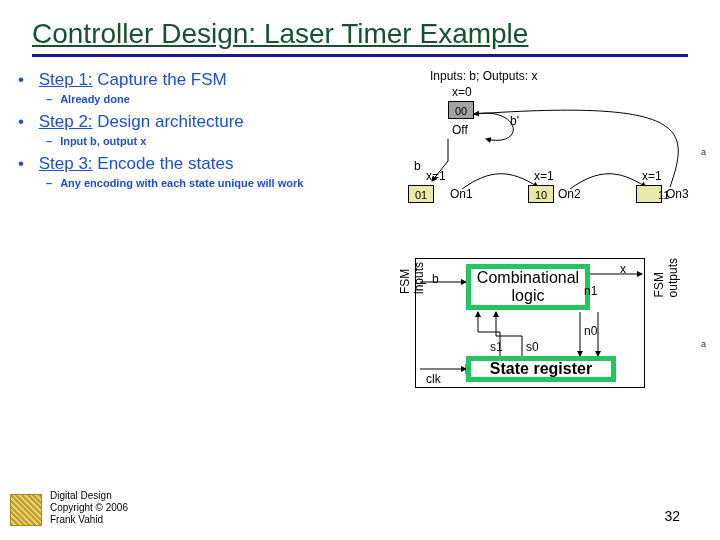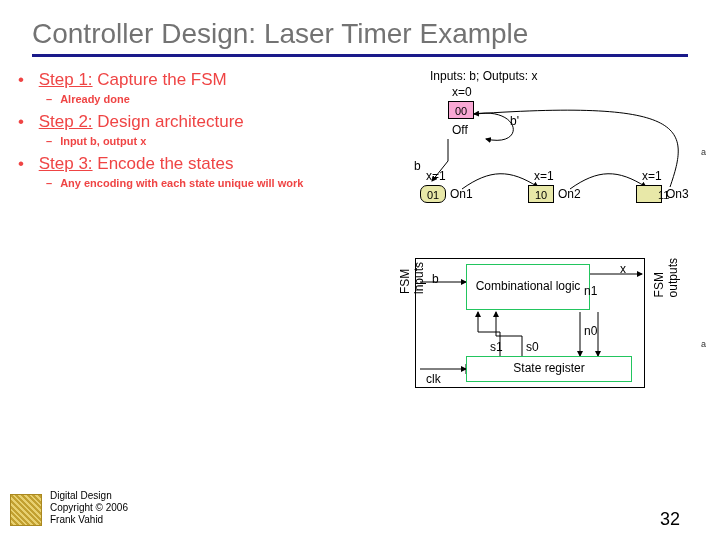--- a/index.html
+++ b/index.html
@@ -7,37 +7,38 @@
     margin: 0;
     width: 720px;
     height: 540px;
     background: #fff;
     font-family: Arial, sans-serif;
     position: relative;
     overflow: hidden;
   }
   .title {
     font-size: 28px;
-    color: #737373;
+    color: #14532d;
     padding: 18px 0 0 32px;
     font-weight: normal;
+    text-decoration: underline;
   }
   .title-underline {
     height: 3px;
     background: #1a1a8a;
     margin: 4px 32px 0 32px;
   }
   .content {
     display: flex;
     padding: 12px 10px 0 10px;
   }
   .left {
     width: 340px;
     font-size: 17px;
-    color: #ef4444;
+    color: #1d4ed8;
     line-height: 1.35;
   }
   .left ul { margin: 0; padding-left: 26px; list-style: none; }
   .left li.step { margin-bottom: 4px; }
   .left li.step::before {
     content: "•";
     margin-right: 10px;
     margin-left: -18px;
   }
   .step-title { text-decoration: underline; }
@@ -48,45 +49,45 @@
     position: relative;
     font-size: 11px;
     color: #000;
   }
   .fsm { position: absolute; top: 0; left: 20px; width: 320px; height: 175px; }
   .fsm-text { position: absolute; font-size: 12px; }
   .state-box {
     position: absolute;
     width: 26px; height: 18px;
     border: 1px solid #000;
-    background: #f9a8d4;
+    background: #a3a3a3;
     text-align: center;
     font-size: 11px;
     line-height: 18px;
   }
   .state-box.on1 { background: #e8e8a8; }
   .state-box.on2 { background: #e8e8a8; }
   .state-box.on3 { background: #e8e8a8; padding-left: 21px; }
   .arch {
     position: absolute;
     top: 185px; left: 20px;
     width: 320px; height: 150px;
   }
   .arch-outer {
     position: absolute;
     left: 45px; top: 4px;
     width: 230px; height: 130px;
     border: 1px solid #000;
   }
   .block {
     position: absolute;
-    border: 1px solid #22c55e;
+    border: 5px solid #22c55e;
     background: #fff;
     text-align: center;
-    font-size: 12px;
+    font-size: 16px;
     display: flex;
     align-items: center;
     justify-content: center;
     line-height: 1.1;
   }
   .vtext {
     writing-mode: vertical-rl;
     transform: rotate(180deg);
     font-size: 12px;
     position: absolute;
@@ -102,22 +103,22 @@
   .logo {
     position: absolute;
     bottom: 14px;
     left: 10px;
     width: 32px; height: 32px;
     background: repeating-linear-gradient(45deg, #c2a030 0 2px, #e8d070 2px 4px);
     border: 1px solid #aa8820;
   }
   .pagenum {
     position: absolute;
-    bottom: 10px; right: 40px;
-    font-size: 18px;
+    bottom: 16px; right: 40px;
+    font-size: 14px;
   }
   .small-a { position: absolute; font-size: 9px; color: #333; }
   svg.lines { position: absolute; top: 0; left: 0; }
 </style>
 </head>
 <body>
 
 <div class="title">Controller Design: Laser Timer Example</div>
 <div class="title-underline"></div>
 
@@ -169,21 +170,21 @@
         <path d="M300,118 C320,60 320,30 104,45" fill="none" stroke="#000" stroke-width="1" marker-end="url(#ah)"></path>
       </svg>
       <div class="fsm-text" style="left:60px; top:0;">Inputs: b; Outputs: x</div>
       <div class="fsm-text" style="left:82px; top:16px;">x=0</div>
       <div class="state-box" style="left:78px; top:32px;">00</div>
       <div class="fsm-text" style="left:82px; top:54px;">Off</div>
       <div class="fsm-text" style="left:140px; top:45px;">b'</div>
       <div class="fsm-text" style="left:44px; top:90px;">b</div>
 
       <div class="fsm-text" style="left:56px; top:100px;">x=1</div>
-      <div class="state-box on1" style="left:50px; top:116px;border-radius:7px;">01</div>
+      <div class="state-box on1" style="left:38px; top:116px;">01</div>
       <div class="fsm-text" style="left:80px; top:118px;">On1</div>
 
       <div class="fsm-text" style="left:164px; top:100px;">x=1</div>
       <div class="state-box on2" style="left:158px; top:116px;">10</div>
       <div class="fsm-text" style="left:188px; top:118px;">On2</div>
 
       <div class="fsm-text" style="left:272px; top:100px;">x=1</div>
       <div class="state-box on3" style="left:266px; top:116px;">11</div>
       <div class="fsm-text" style="left:296px; top:118px;">On3</div>
     </div>
@@ -219,21 +220,21 @@
       <div class="vtext" style="left:282px; top:4px;">FSM<br>outputs</div>
       <div class="fsm-text" style="left:62px; top:18px;">b</div>
       <div class="fsm-text" style="left:250px; top:8px;">x</div>
       <div class="block" style="left:96px; top:10px; width:124px; height:46px;">Combinational
 logic</div>
       <div class="fsm-text" style="left:214px; top:30px;">n1</div>
       <div class="fsm-text" style="left:214px; top:50px;margin-top:20px;">n0</div>
       <div class="fsm-text" style="left:120px; top:86px;">s1</div>
       <div class="fsm-text" style="left:156px; top:86px;text-align:center;">s0</div>
       <div class="fsm-text" style="left:56px; top:106px;margin-top:12px;">clk</div>
-      <div class="block" style="left:96px; top:102px; width:166px; height:26px;">State register</div>
+      <div class="block" style="left:96px; top:102px; width:150px; height:26px;font-weight:bold;">State register</div>
     </div>
     <div class="small-a" style="top:270px; right:4px;">a</div>
 
   </div>
 </div>
 
 <div class="logo"></div>
 <div class="footer">
   <div>Digital Design</div>
   <div>Copyright © 2006</div>

